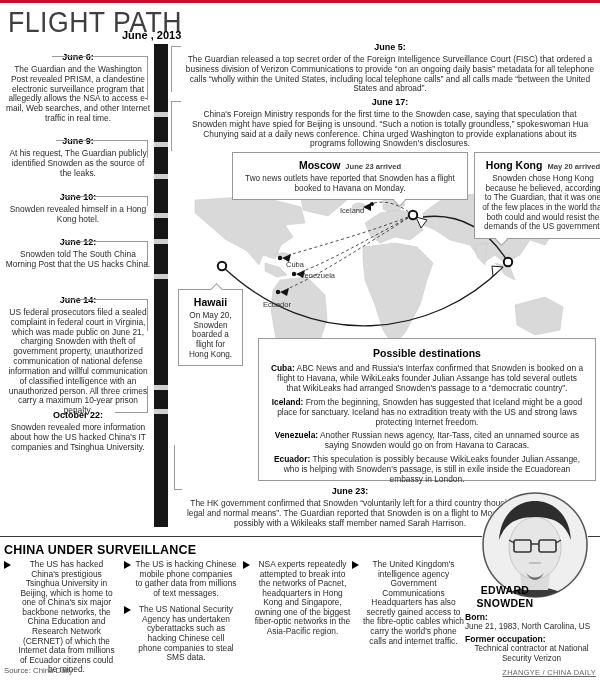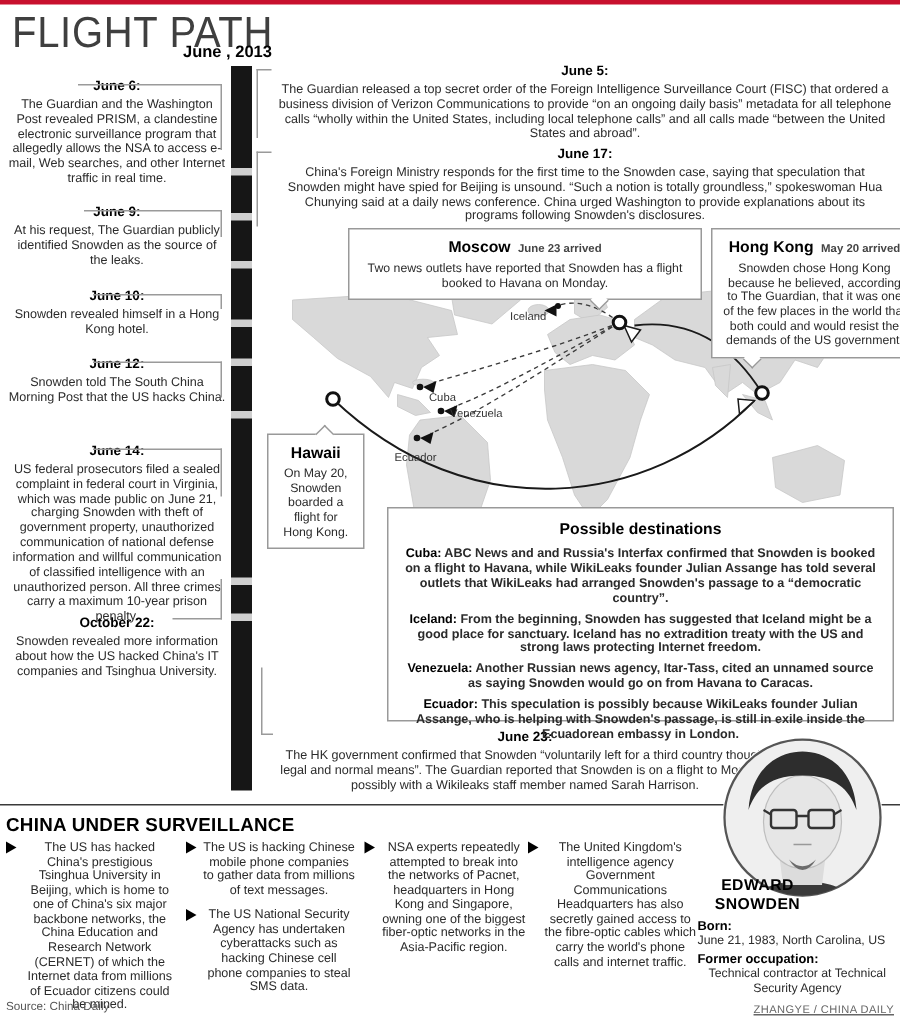--- a/index.html
+++ b/index.html
@@ -38,21 +38,21 @@
   .callout .c-arrive { font-size:7.6px; font-weight:700; color:#444; margin-left:5px; }
   .callout .c-body { font-size:8.2px; line-height:1.18; color:#2b2b2b; }
   .tail-down { position:absolute; bottom:-5.5px; width:9px; height:9px; background:#fff;
                border-right:1px solid #999; border-bottom:1px solid #999; transform:rotate(45deg); }
   .tail-up   { position:absolute; top:-5.5px; width:9px; height:9px; background:#fff;
                border-left:1px solid #999; border-top:1px solid #999; transform:rotate(45deg); }
 
   #destbox { position:absolute; left:258px; top:338px; width:338px; height:143px; background:#fff;
              border:1px solid #999; padding:8px 10px; z-index:6; }
   #destbox .d-title { font-size:10.5px; font-weight:700; color:#000; margin-bottom:5px; }
-  #destbox .d-item { font-size:8.4px; line-height:1.18; color:#2b2b2b; margin-bottom:4px;font-weight:bold; }
+  #destbox .d-item { font-size:8.4px; line-height:1.18; color:#2b2b2b; margin-bottom:4px; }
   #destbox .d-item b { color:#000; }
 
   .rule { position:absolute; left:0; top:536px; width:600px; height:1px; background:#3a3a3a; }
   #surv-title { position:absolute; left:4px; top:543px; font-size:12.5px; font-weight:700; color:#000; letter-spacing:0.2px; }
   .surv-col { position:absolute; top:560px; }
   .surv-item { display:flex; margin-bottom:7px; }
   .surv-item .tri { width:0; height:0; border-left:7px solid #000; border-top:4.5px solid transparent;
                     border-bottom:4.5px solid transparent; margin:1px 4px 0 0; flex:none; }
   .surv-item .s-txt { font-size:8.4px; line-height:1.14; color:#2b2b2b; }
 
@@ -256,18 +256,18 @@
       <line x1="76" y1="53" x2="81" y2="50" stroke="#333" stroke-width="1.4"></line>
       <path d="M46,83 Q55,92 64,83 Q60,90 55,90 Q50,90 46,83 Z" fill="#6b6b6b"></path>
       <line x1="49" y1="73" x2="61" y2="73" stroke="#999" stroke-width="1"></line>
     </g>
   </svg>
 
   <div id="prof-name">EDWARD SNOWDEN</div>
   <div id="born-label" class="p-label">Born:</div>
   <div id="born-value" class="p-val">June 21, 1983, North Carolina, US</div>
   <div id="occ-label" class="p-label">Former occupation:</div>
-  <div id="occ-value" class="p-val">Technical contractor at Technical Security Agency</div>
+  <div id="occ-value" class="p-val">Technical contractor at National Security Verizon</div>
 
   <div id="source">Source: China Daily</div>
   <div id="credit">ZHANGYE / CHINA DAILY</div>
 
 </div>
 
 </body></html>

